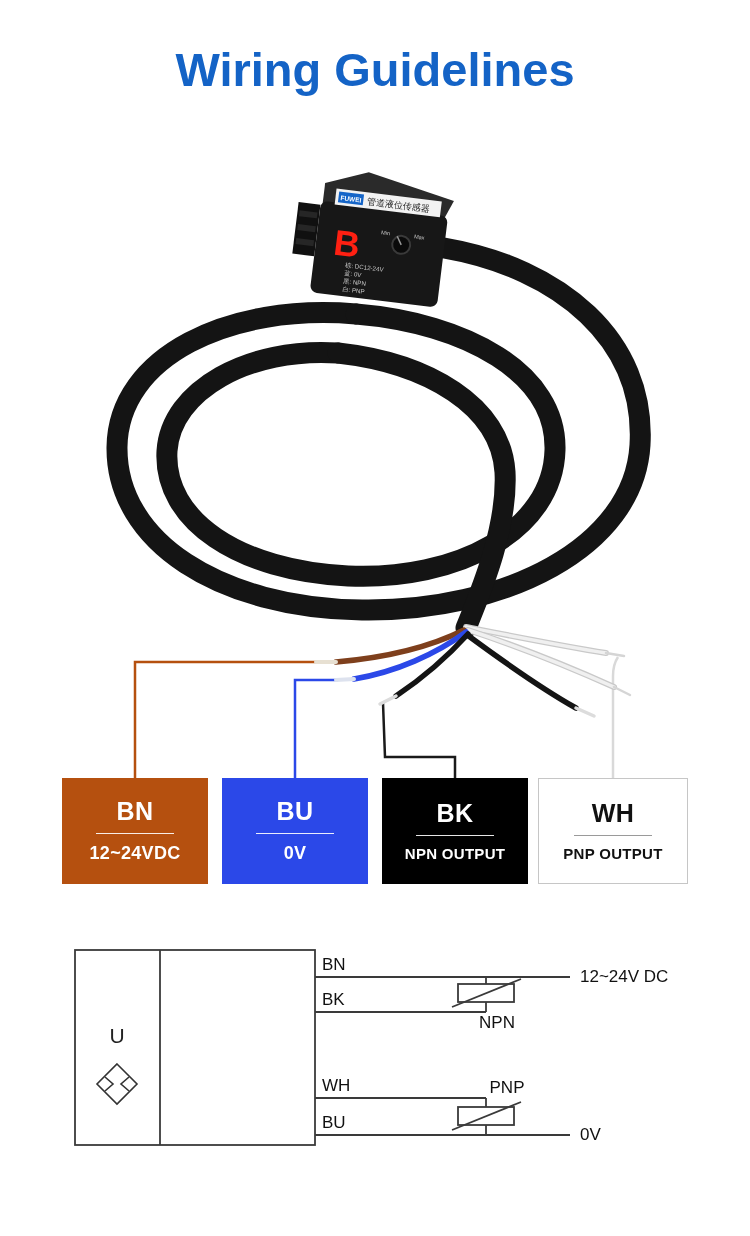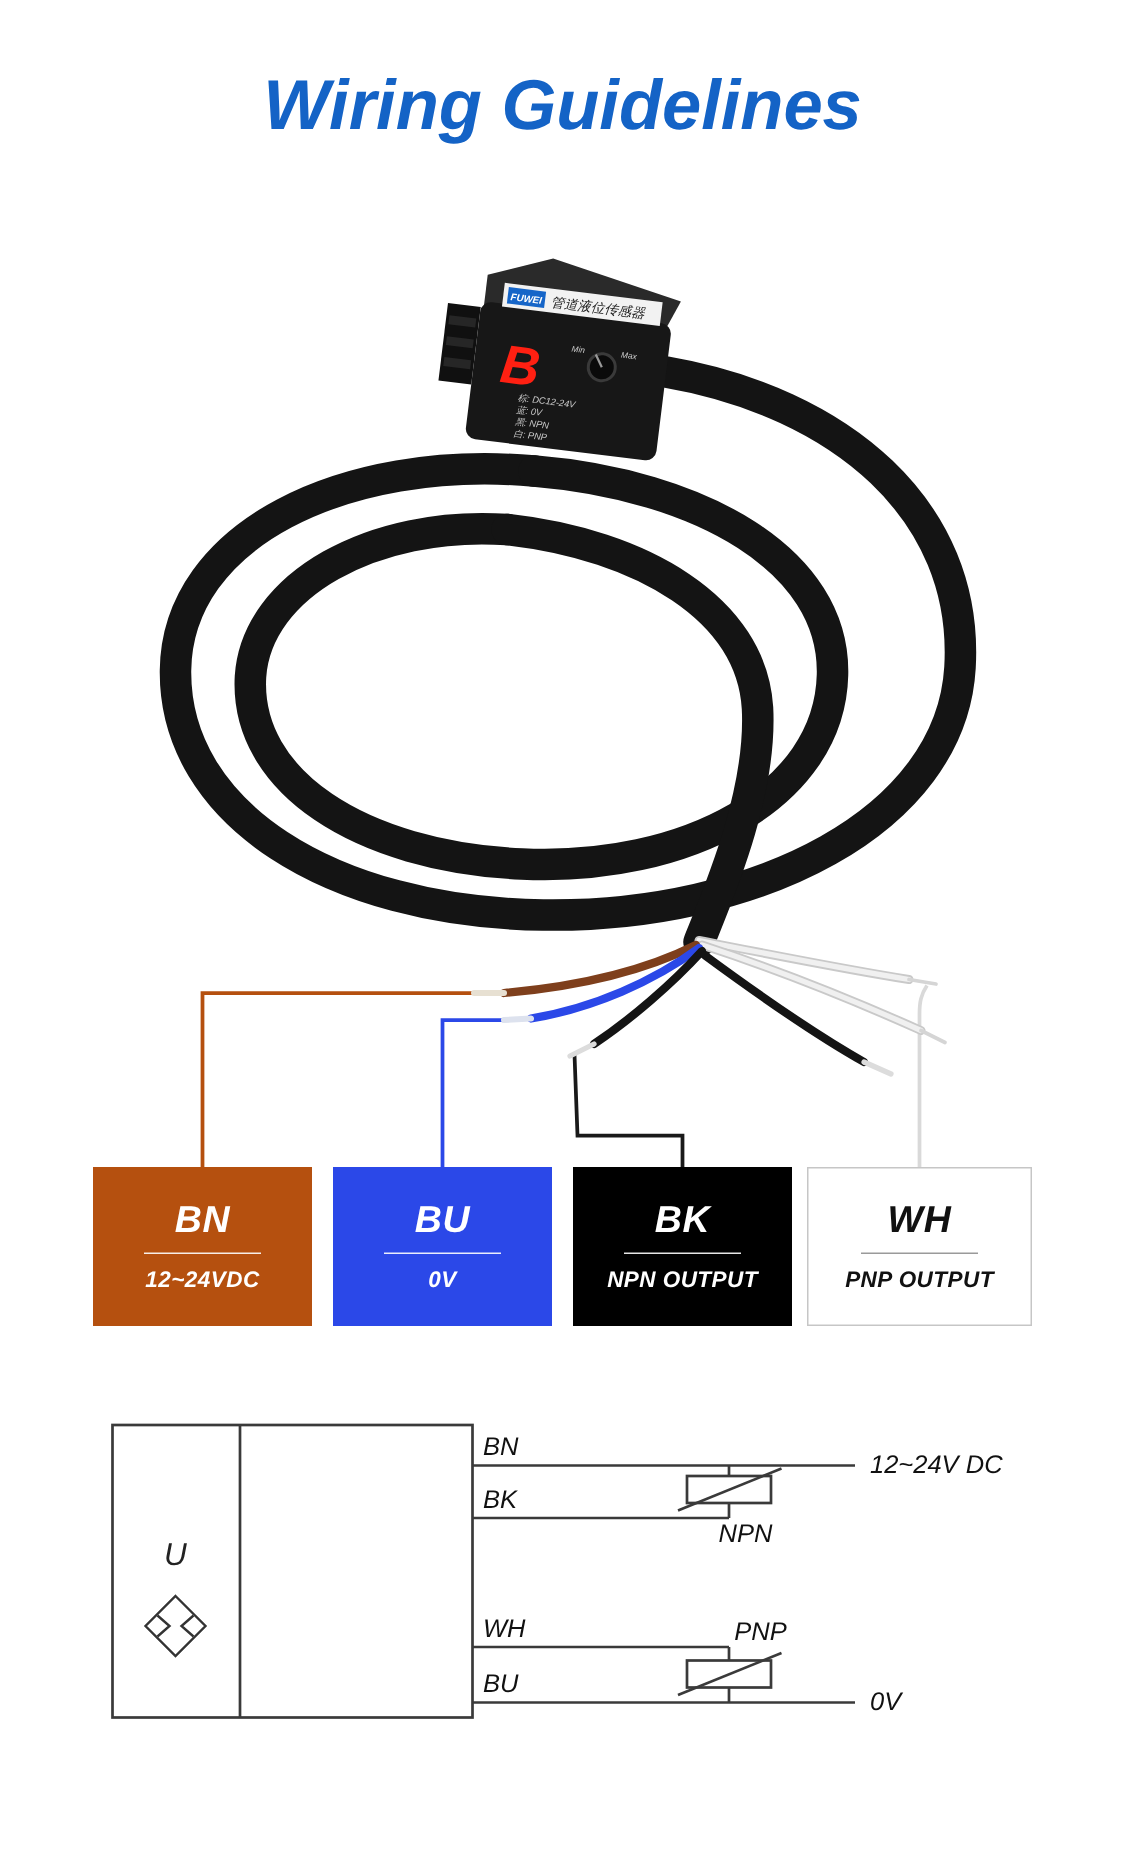--- a/index.html
+++ b/index.html
@@ -1,28 +1,28 @@
 <!DOCTYPE html>
 <html><head>
 <meta charset="utf-8">
 <style>
   * { margin:0; padding:0; box-sizing:border-box; }
   html,body { background:#ffffff; }
   body { font-family:"Liberation Sans", sans-serif; }
-  .page { position:relative; width:750px; height:1236px; margin:0 auto; background:#ffffff; overflow:hidden;font-style:italic; }
+  .page { position:relative; width:750px; height:1236px; margin:0 auto; background:#ffffff; overflow:hidden; }
   .title { position:absolute; top:42px; left:0; width:100%; text-align:center;
            font-size:47px; font-weight:bold; color:#1463c6; }
   .photo-svg   { position:absolute; top:150px; left:0; }
   .circuit-svg { position:absolute; top:935px; left:0; }
   .boxes { position:absolute; top:778px; left:0; width:750px; height:106px; }
   .wire-box { position:absolute; top:0; height:106px; display:flex; flex-direction:column;
               align-items:center; justify-content:center; }
   .wire-box .code { font-size:25px; font-weight:bold; line-height:1.1; letter-spacing:.5px; }
   .wire-box .rule { width:78px; height:1px; margin:7px 0 9px; }
-  .wire-box .desc { font-size:15px; font-weight:bold; letter-spacing:.3px; }
+  .wire-box .desc { font-size:18px; font-weight:bold; letter-spacing:.3px; }
   .wire-box .desc.small { font-size:15px; }
   .box-bn { left:62px;  width:146px; background:#b5500f; color:#ffffff; }
   .box-bu { left:222px; width:146px; background:#2b48e8; color:#ffffff; }
   .box-bk { left:382px; width:146px; background:#000000; color:#ffffff; }
   .box-wh { left:538px; width:150px; background:#ffffff; color:#111111; border:1px solid #c6c6c6; }
   .box-bn .rule, .box-bu .rule, .box-bk .rule { background:rgba(255,255,255,.9); }
   .box-wh .rule { background:#9a9a9a; }
   svg text { font-family:"Liberation Sans", sans-serif; }
   .clabel { font-size:17px; fill:#111111; font-weight:500; }
   .cline  { stroke:#3a3a3a; stroke-width:1.8; fill:none; }

